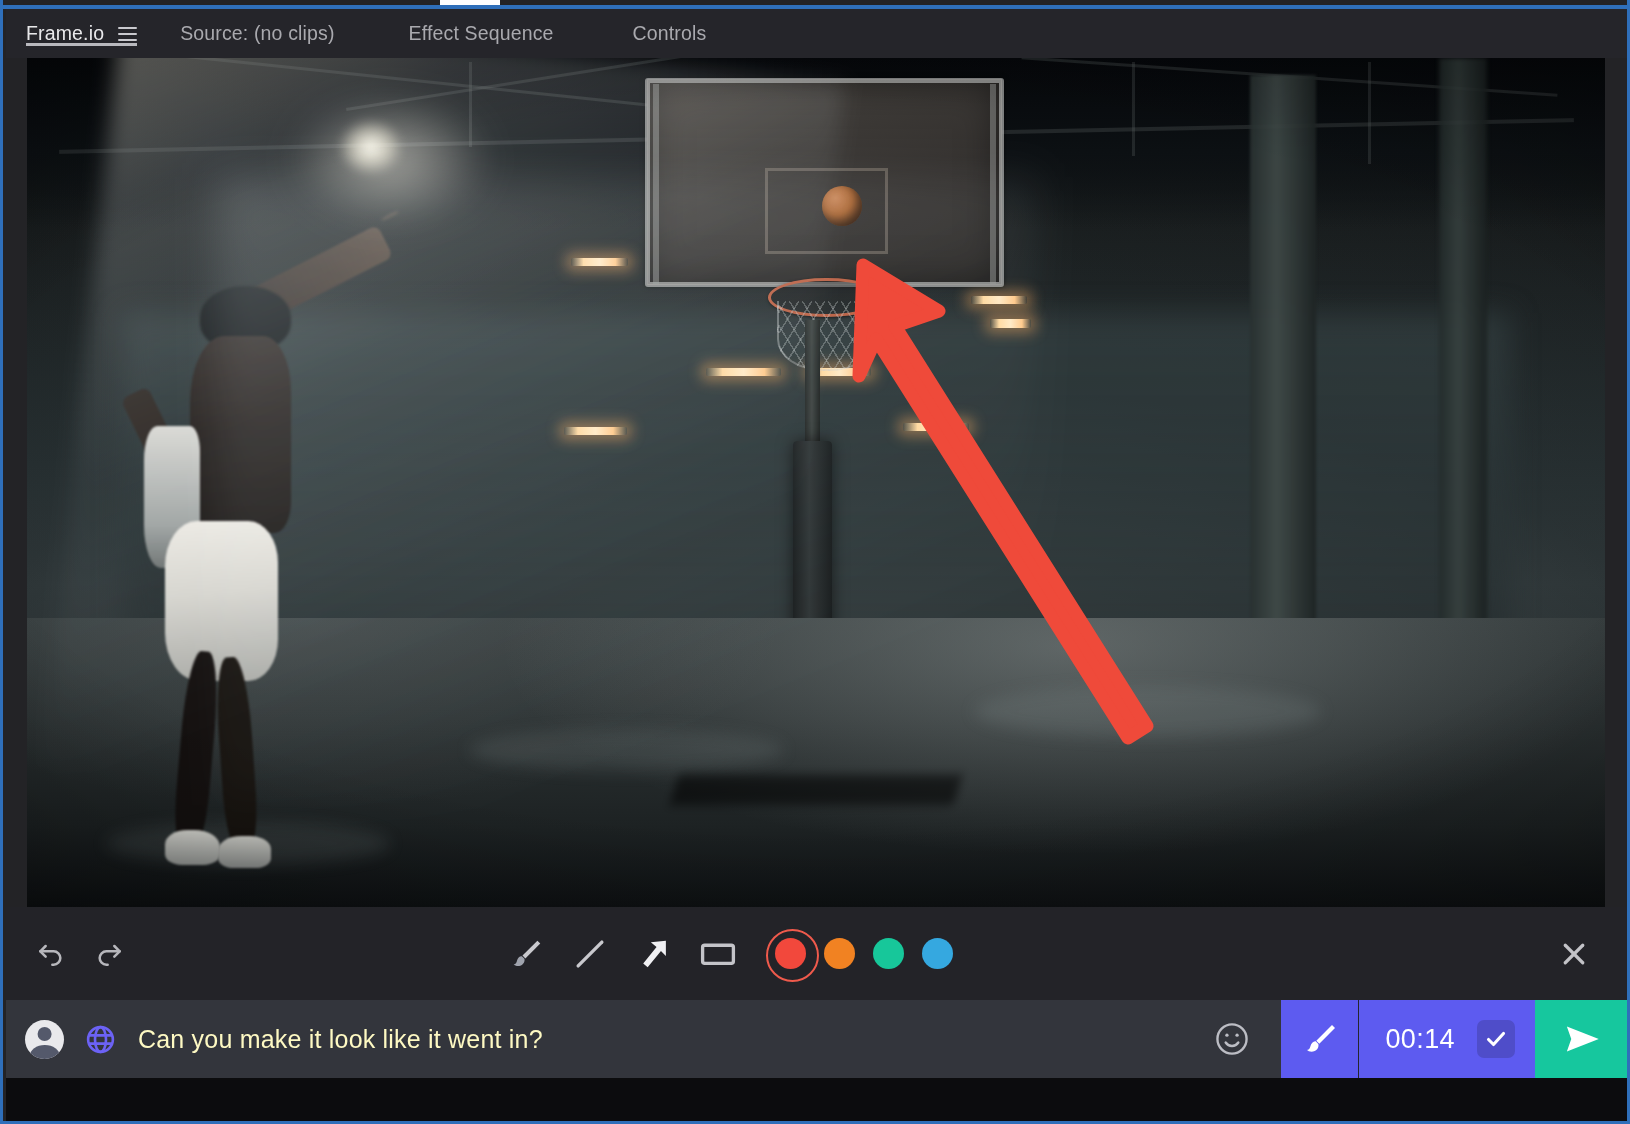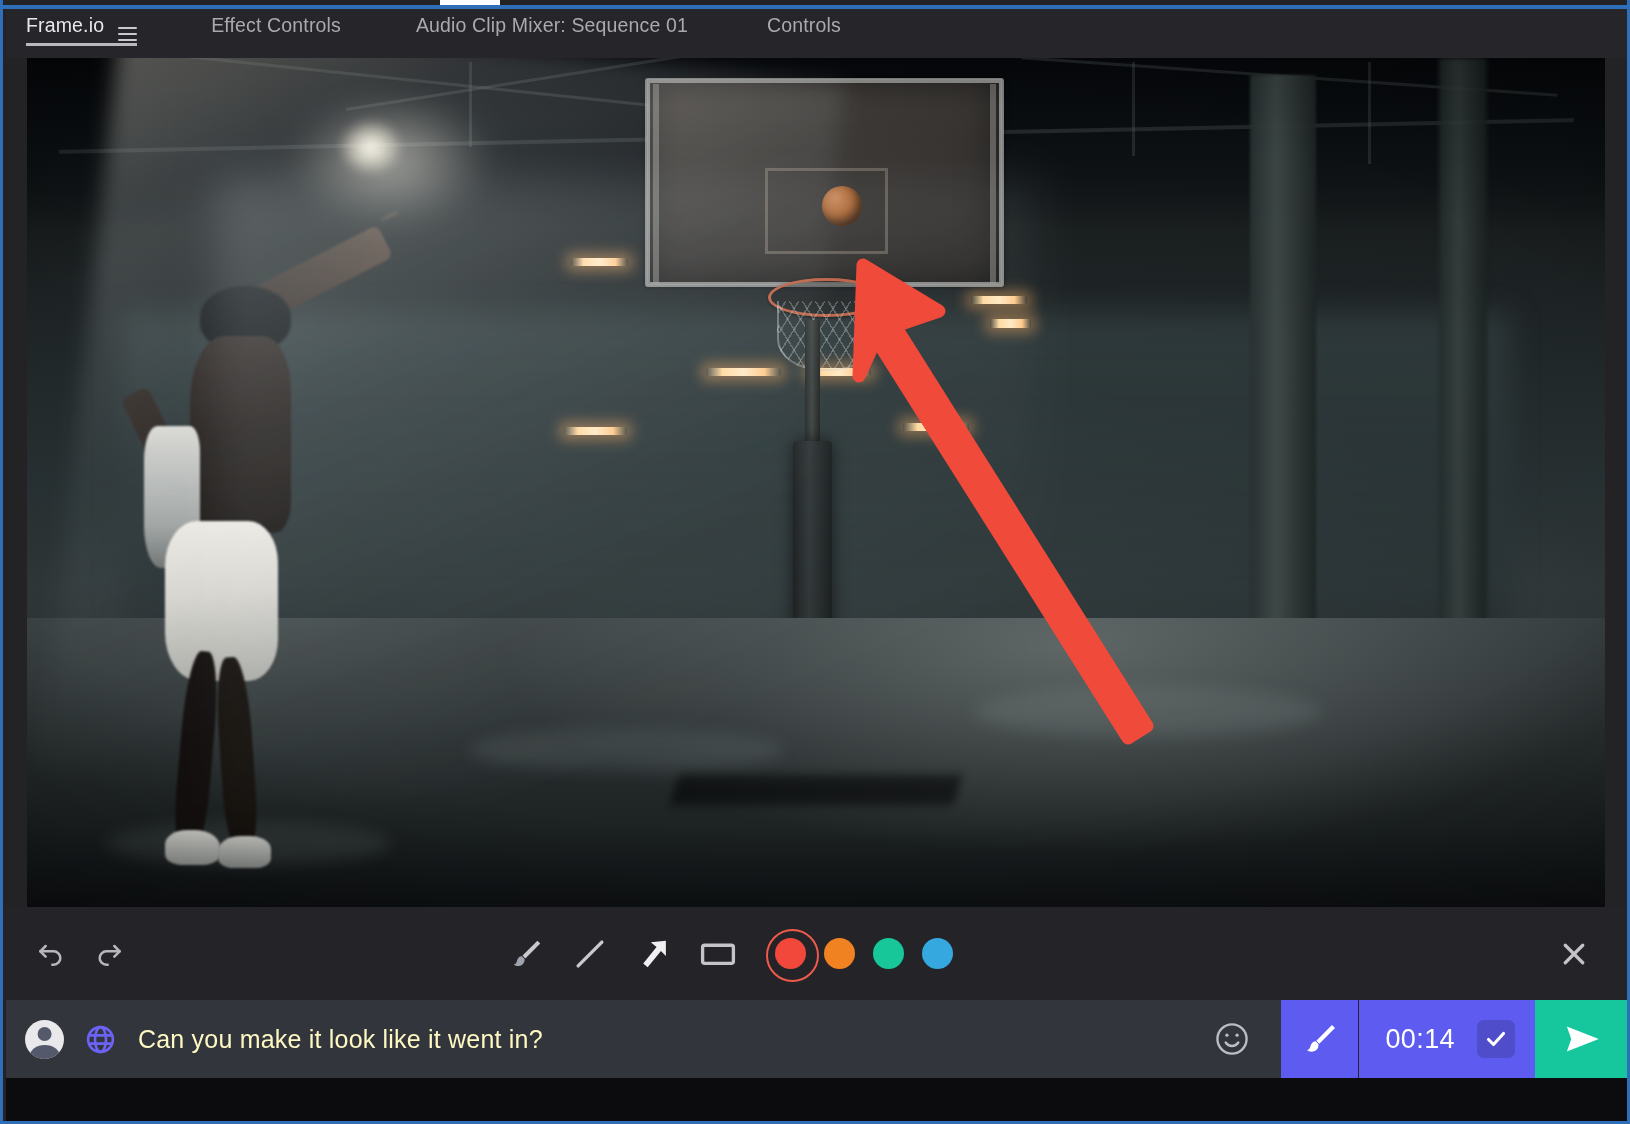--- a/index.html
+++ b/index.html
@@ -49,20 +49,21 @@
     height: 49px;
     background: #25252a;
     display: flex;
     align-items: center;
     z-index: 4;
   }
 
   .tab {
     position: relative;
     display: flex;
+    align-items: center;
     height: 35px;
     padding: 0 0 0 0;
     color: #a9a9ae;
     font-size: 19.5px;
     letter-spacing: 0.15px;
     white-space: nowrap;
     cursor: default;
   }
   .tab-label { line-height: 1; }
   .tab.active .tab-label { color: #e8e8ea; }
@@ -594,28 +595,28 @@
     <div class="tab active tab-frameio">
       <span class="tab-label">Frame.io</span>
       <span class="hamburger">
           <i></i>
           <i></i>
           <i></i>
         </span>
       <span class="underline"></span>
     </div>
 
+    <div class="tab tab-source">
+      <span class="tab-label">Source: (no clips)</span>
+    </div>
 
     <div class="tab tab-effects">
-      <span class="tab-label">Effect Controls</span>
-    </div>
-
-    <div class="tab tab-audio">
-      <span class="tab-label">Audio Clip Mixer: Sequence 01</span>
-    </div>
+      <span class="tab-label">Effect Sequence</span>
+    </div>
+
 
     <div class="tab tab-meta">
       <span class="tab-label">Controls</span>
     </div>
   </div>
 
   <div class="viewer">
     <div class="scene">
       <div class="bg-base"></div>
       <div class="bg-wall"></div>

